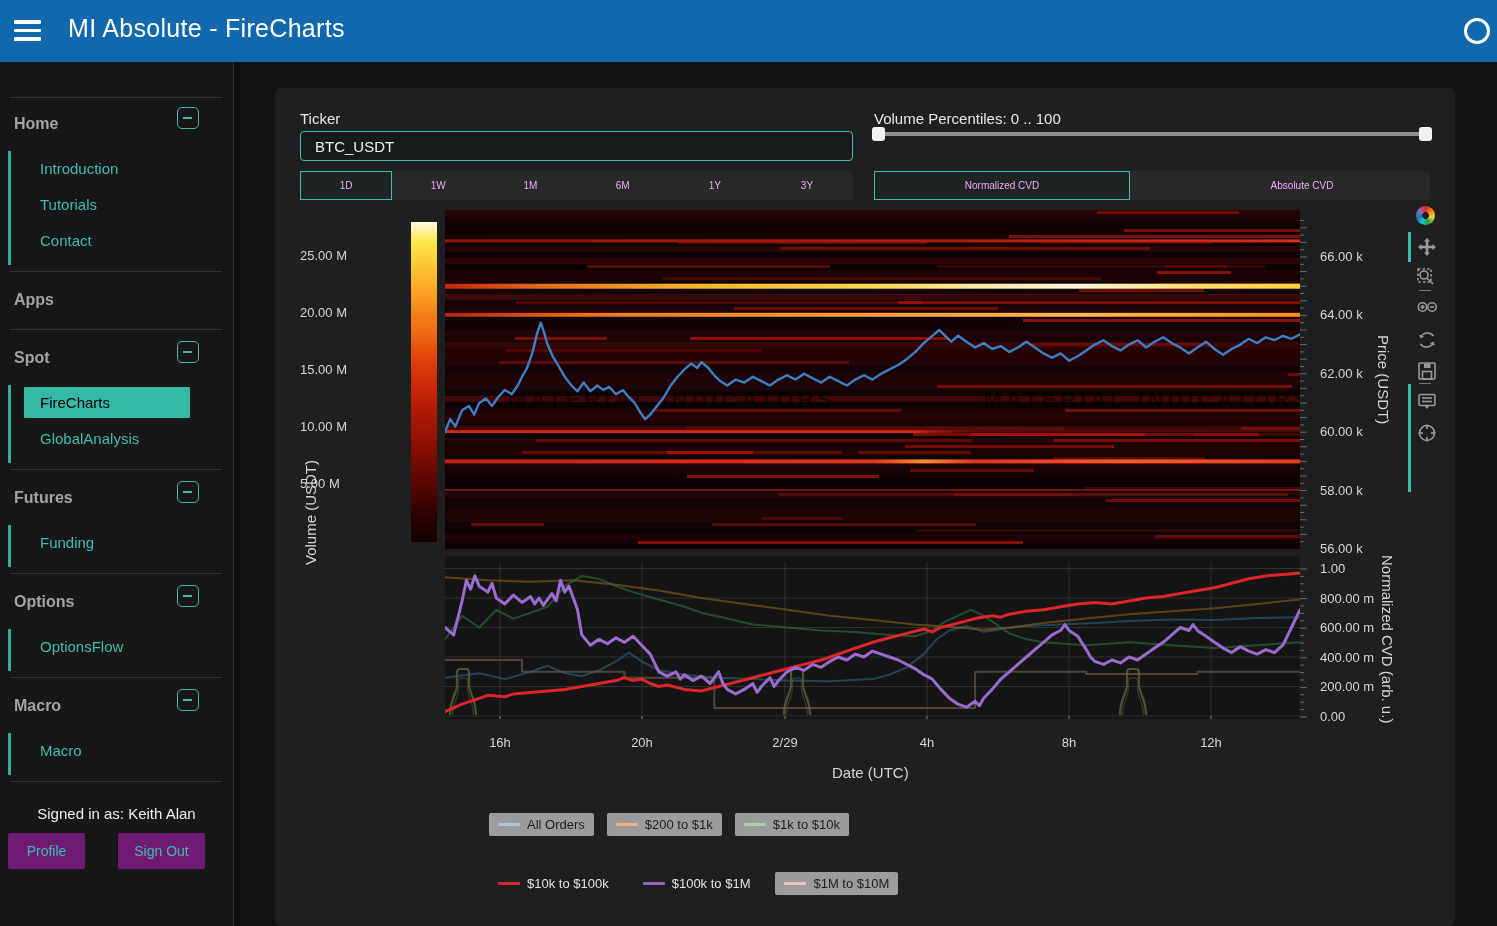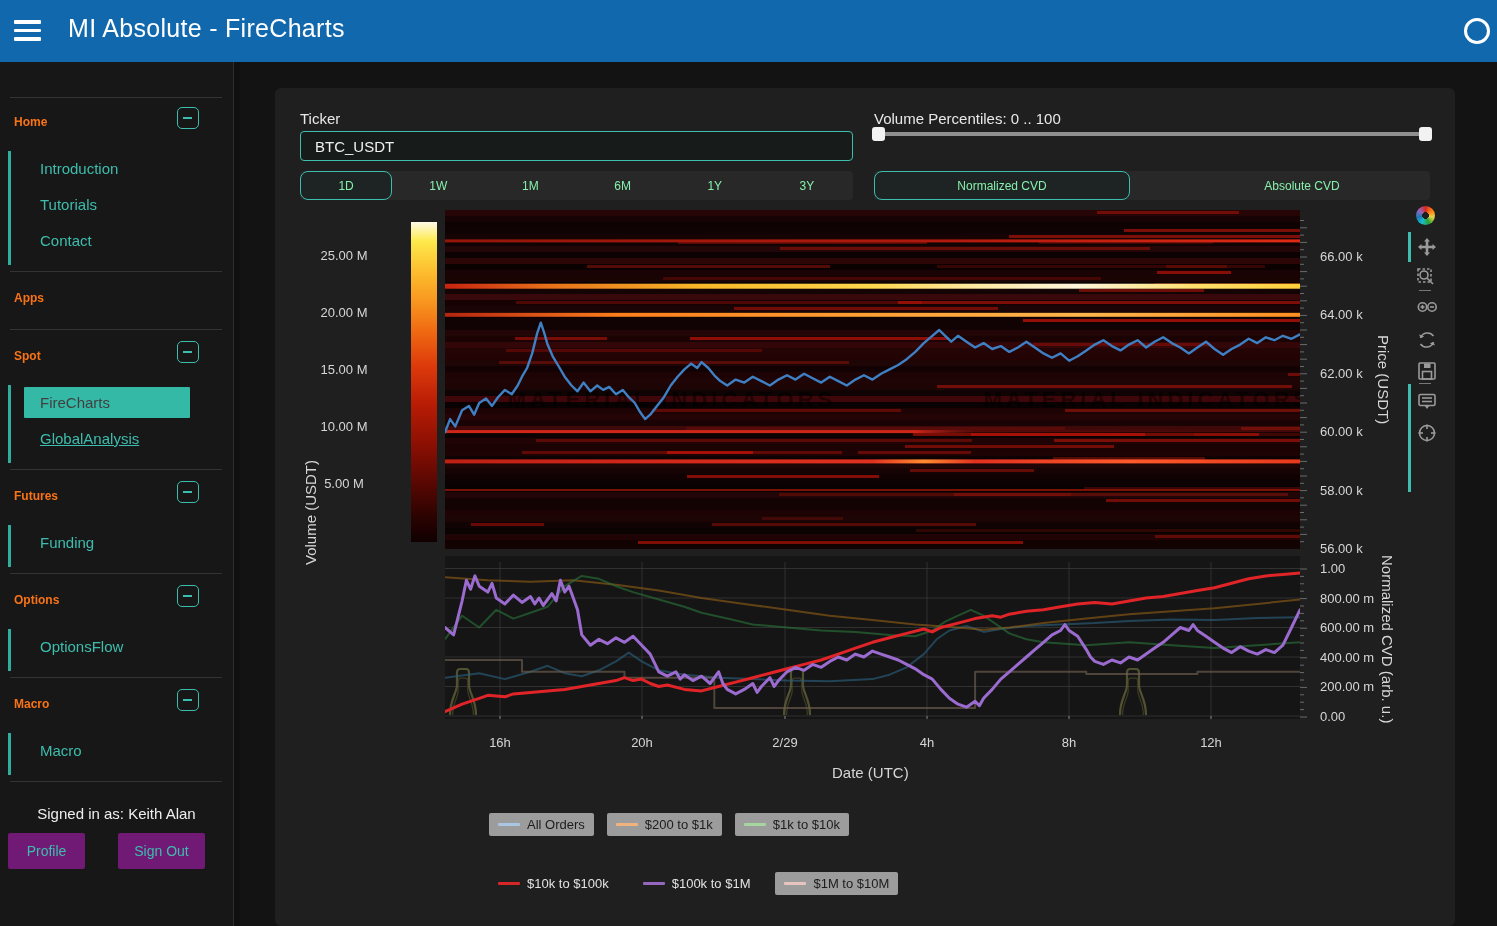--- a/index.html
+++ b/index.html
@@ -12,43 +12,43 @@
   #header { left:0; top:0; width:1497px; height:62px; background:#1168ad; }
   #hamburger { left:14px; top:20px; width:27px; height:22px; cursor:pointer; }
   #hamburger i { display:block; height:3.5px; background:#fff; margin-bottom:5px; border-radius:1px; }
   #header-title { left:68px; top:14px; color:#fff; font-size:25px; font-weight:500; letter-spacing:.3px; }
   #header-circle { left:1464px; top:18px; width:26px; height:26px; border:3px solid #fff; border-radius:50%; }
 
   
   #sidebar { left:0; top:62px; width:233px; height:864px; background:#171717; }
   #side-gutter { left:233px; top:62px; width:7px; height:864px; background:#101010; border-left:1px solid #2e2e2e; }
   .sb-divider { position:absolute; left:10px; width:212px; height:1px; background:#333; }
-  .sb-heading { position:absolute; left:14px; color:#f97316; font-size:12px; font-weight:600;text-align:center; }
+  .sb-heading { position:absolute; left:14px; color:#a3a3a3; font-size:16px; font-weight:600;text-align:center; }
   .sb-collapse { position:absolute; left:177px; width:22px; height:22px; border:1.5px solid #3dbdad; border-radius:5px; cursor:pointer; }
   .sb-collapse::after { content:""; position:absolute; left:5px; top:9px; width:9px; height:1.8px; background:#3dbdad; }
   .sb-bar { position:absolute; left:8px; width:3px; background:#2fae9e; }
   .sb-item { position:absolute; left:24px; width:180px; color:#3dbdad; font-size:15px; cursor:pointer; padding:7px 0 7px 16px; }
-  .sb-item.active { background:#35b9a7; color:#404040; border-radius:1px; }
+  .sb-item.active { background:#35b9a7; color:#000000; border-radius:1px; }
   .sb-btn { position:absolute; background:#701a75; color:#3dbdad; font-size:14px; text-align:center; line-height:36px; cursor:pointer; border-radius:2px; }
 
   
   #card { left:275px; top:88px; width:1180px; height:838px; background:#1f1f1f; border-radius:6px; }
 
   
   .ctl-label { position:absolute; color:#e8e8e8; font-size:15px; }
   #ticker-input { left:300px; top:131px; width:553px; height:30px; background:#171c1b; border:1px solid #3dbdad; border-radius:4px; color:#f0f0f0; font-size:15px; padding-left:14px; font-family:inherit; outline:none; }
   .btn-group { position:absolute; display:flex; background:#282828; border-radius:4px; height:29px; }
-  .btn-group .gbtn { flex:1; display:flex; align-items:center; justify-content:center; color:#86efac; font-size:12px; cursor:pointer; border:1px solid transparent; border-radius:8px; }
+  .btn-group .gbtn { flex:1; display:flex; align-items:center; justify-content:center; color:#f0abfc; font-size:10px; cursor:pointer; border:1px solid transparent; border-radius:0; }
   .btn-group .gbtn.active { border-color:#3dbdad; background:#1e2423; }
   #slider-track { left:874px; top:132px; width:556px; height:4px; background:#8f8f8f; border-radius:2px; cursor:pointer; }
   .slider-handle { position:absolute; top:-5px; width:13px; height:14px; background:#f2f2f2; border-radius:3px; cursor:grab; }
 
   
   .tick { position:absolute; color:#d6d6d6; font-size:13px; white-space:nowrap; }
-  .tick.r { text-align:center; }
+  .tick.r { text-align:left; }
   .ax-title { position:absolute; color:#d6d6d6; font-size:15px; white-space:nowrap; }
   .rot90 { transform:rotate(90deg); transform-origin:left top; }
   .rotm90 { transform:rotate(-90deg); transform-origin:left top; }
 
   #colorbar { left:411px; top:222px; width:26px; height:320px;
     background:linear-gradient(180deg,#fffbe6 0%,#fde94b 6%,#fdc431 14%,#f99a20 24%,#f06a12 34%,#dd3a0b 45%,#b81c05 57%,#8a0f03 70%,#570702 82%,#2b0301 92%,#100000 100%); }
 
   
   #modebar { left:1410px; top:206px; width:30px; }
   .mb-icon { position:absolute; left:6px; width:22px; height:22px; color:#9a9a9a; cursor:pointer; }
@@ -88,21 +88,21 @@
       <div class="sb-item" style="top: 91px;">Introduction</div>
       <div class="sb-item" style="top: 127px;">Tutorials</div>
       <div class="sb-item" style="top: 163px;">Contact</div>
       <div class="sb-divider" style="top: 209px;"></div>
       <div class="sb-heading" style="top: 229px;">Apps</div>
       <div class="sb-divider" style="top: 267px;"></div>
       <div class="sb-collapse" style="top: 279px;"></div>
       <div class="sb-heading" style="top: 287px;">Spot</div>
       <div class="sb-bar" style="top: 323px; height: 78px;"></div>
       <div class="sb-item active" style="top: 325px; width: 166px;">FireCharts</div>
-      <div class="sb-item" style="top: 361px; text-decoration: underline;">GlobalAnalysis</div>
+      <div class="sb-item" style="top: 361px;">GlobalAnalysis</div>
       <div class="sb-divider" style="top: 407px;"></div>
       <div class="sb-collapse" style="top: 419px;"></div>
       <div class="sb-heading" style="top: 427px;">Futures</div>
       <div class="sb-bar" style="top: 463px; height: 42px;"></div>
       <div class="sb-item" style="top: 465px;">Funding</div>
       <div class="sb-divider" style="top: 511px;"></div>
       <div class="sb-collapse" style="top: 523px;"></div>
       <div class="sb-heading" style="top: 531px;">Options</div>
       <div class="sb-bar" style="top: 567px; height: 42px;"></div>
       <div class="sb-item" style="top: 569px;">OptionsFlow</div>

